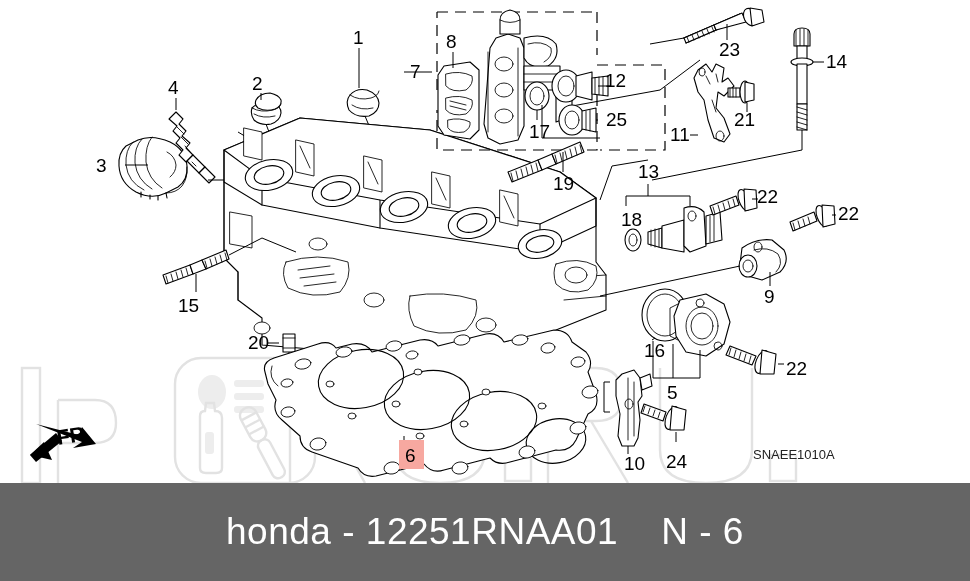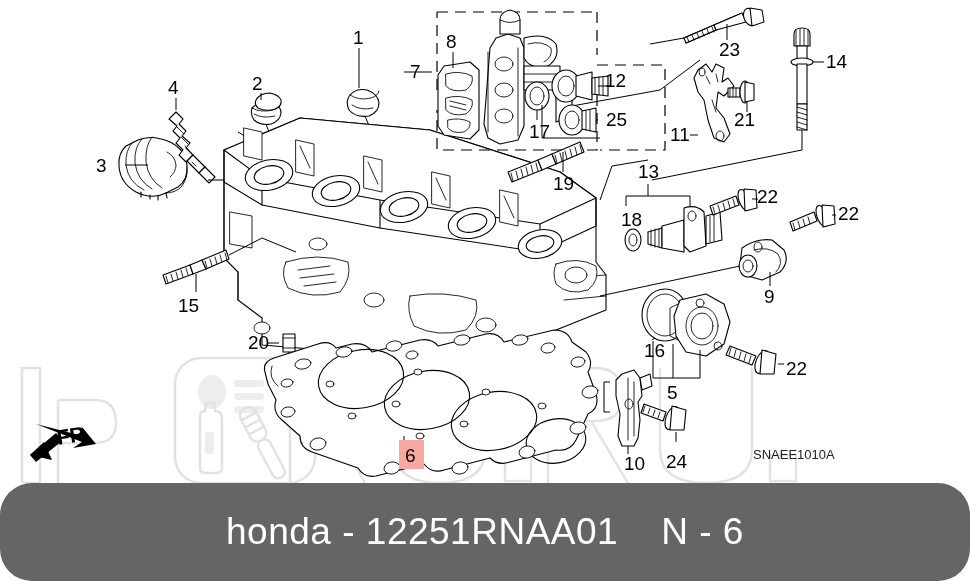--- a/index.html
+++ b/index.html
@@ -2,21 +2,21 @@
 <html><head>
 <meta charset="utf-8">
 <title>Honda Parts Diagram</title>
 <style>
   html,body{margin:0;padding:0;background:#fff;}
   body{width:970px;height:581px;overflow:hidden;
        font-family:"Liberation Sans","DejaVu Sans",sans-serif;}
   #page{position:relative;width:970px;height:581px;background:#fff;}
   #diagram-area{position:absolute;left:0;top:0;width:970px;height:483px;background:#fff;overflow:hidden;}
   #footer-bar{position:absolute;left:0;top:483px;width:970px;height:98px;
-              background:#656565;display:flex;align-items:center;justify-content:center;border-radius:32px;}
+              background:#656565;display:flex;align-items:center;justify-content:center;}
   #footer-text{color:#ffffff;font-size:37px;font-weight:400;letter-spacing:0.5px;
                font-family:"Liberation Sans","DejaVu Sans",sans-serif;white-space:pre;}
   svg{display:block;}
   .ln{fill:none;stroke:#000;stroke-width:1.1;stroke-linejoin:round;stroke-linecap:round;}
   .ln-t{fill:none;stroke:#000;stroke-width:0.85;stroke-linejoin:round;stroke-linecap:round;}
   .ln-w{fill:#fff;stroke:#000;stroke-width:1.1;stroke-linejoin:round;stroke-linecap:round;}
   .ln-wt{fill:#fff;stroke:#000;stroke-width:0.85;stroke-linejoin:round;stroke-linecap:round;}
   .leader{fill:none;stroke:#000;stroke-width:1.0;}
   .dash{fill:none;stroke:#000;stroke-width:1.2;stroke-dasharray:11 7;}
   .num{font-family:"Liberation Sans","DejaVu Sans",sans-serif;font-size:19px;fill:#000;}

